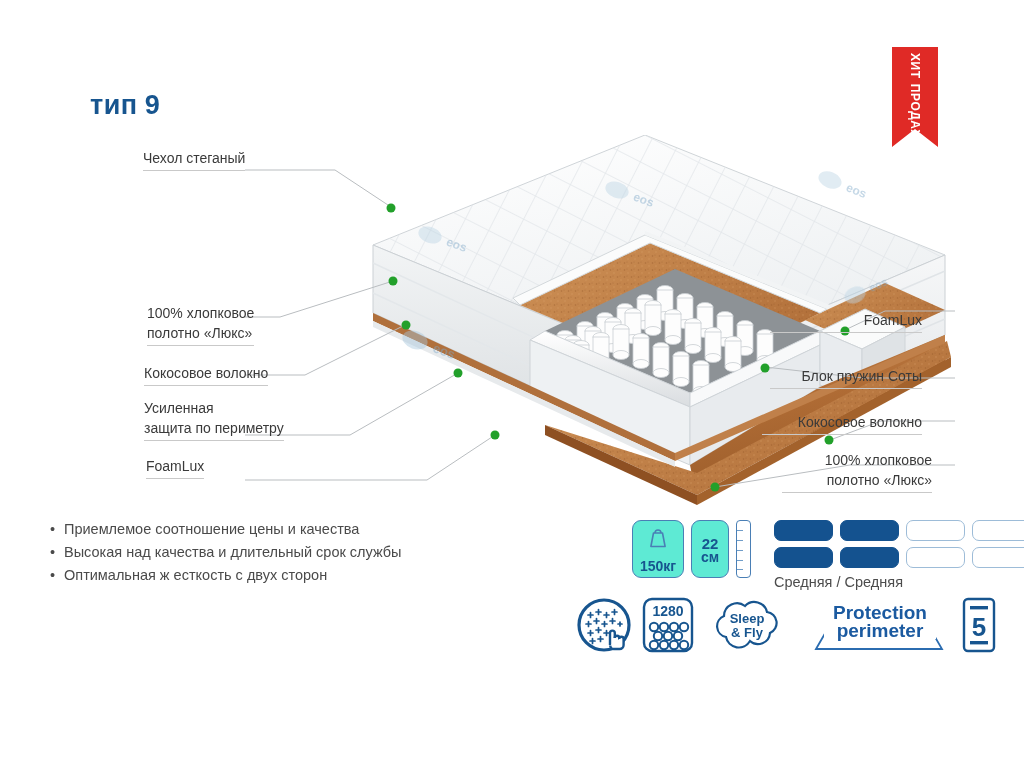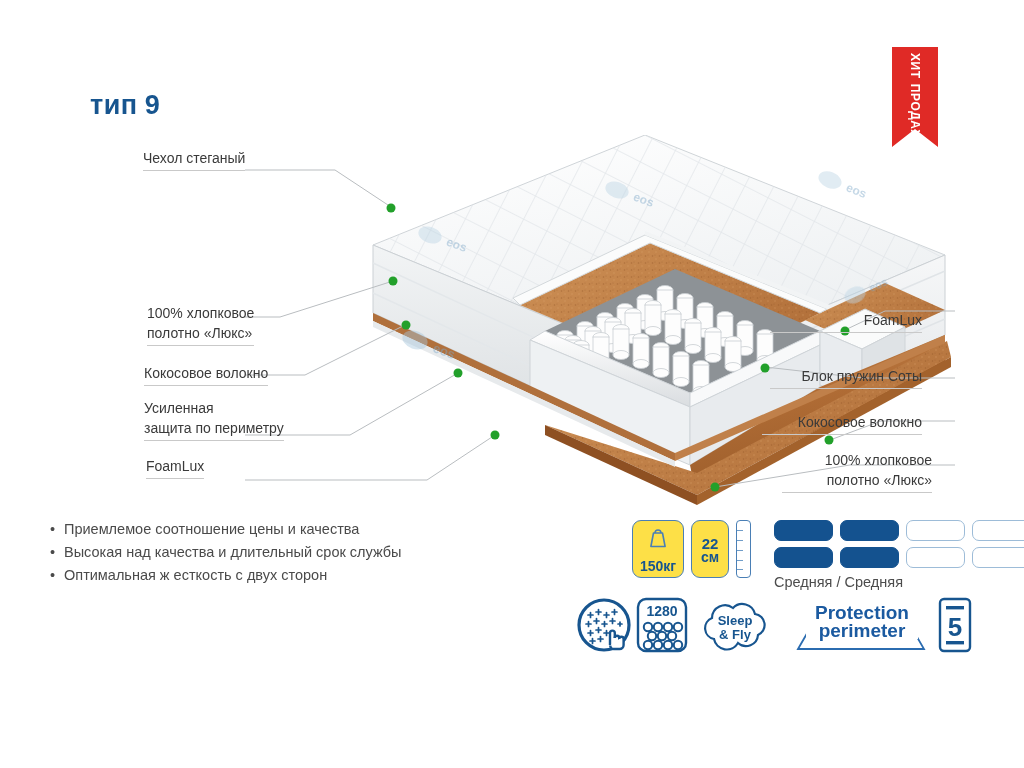--- a/index.html
+++ b/index.html
@@ -46,41 +46,41 @@
 
   
   .bullets{position:absolute;left:50px;top:521px;font-size:14.5px;color:#4a4a4a;}
   .bullets .b{display:flex;align-items:flex-start;margin-bottom:7px;white-space:nowrap;}
   .bullets .dot{width:14px;flex:none;color:#4a4a4a;}
 
   
   .specs{position:absolute;left:632px;top:520px;}
   .specrow{display:flex;align-items:flex-start;gap:7px;}
   .box{
-    border:1.6px solid #4a7fb5;border-radius:9px;background:#fde047;
+    border:1.6px solid #4a7fb5;border-radius:9px;background:#5eead4;
     display:flex;flex-direction:column;align-items:center;justify-content:center;
     color:#17558f;
   }
   .box-weight{width:50px;height:56px;}
   .box-weight .val{font-size:14px;font-weight:bold;line-height:1;margin-top:9px;}
   .box-h{width:36px;height:56px;}
   .box-h .v1{font-size:15px;font-weight:bold;line-height:15px;}
   .box-h .v2{font-size:14px;font-weight:bold;line-height:12px;}
   .ruler{width:13px;height:56px;border:1.6px solid #4a7fb5;border-radius:4px;position:relative;background:#fff;}
   .ruler i{position:absolute;left:0;width:6px;height:1.4px;background:#6f9cc8;}
 
   
   .firm{margin-left:16px;}
   .barrow{display:flex;gap:7px;margin-bottom:6px;}
   .bar{width:57px;height:19px;border-radius:7px;border:1.5px solid #9dbcd8;background:#fff;}
   .bar.on{background:#14528f;border-color:#14528f;}
   .firmtxt{font-size:14.5px;color:#4c4c4c;margin-top:3px;}
 
   
-  .badges{position:absolute;left:576px;top:597px;display:flex;align-items:flex-end;gap:4px;}
+  .badges{position:absolute;left:576px;top:597px;display:flex;align-items:flex-start;gap:10px;}
   .bdg{color:#17558f;}
   .bdg svg{display:block;}
 </style>
 </head>
 <body>
 
 <div id="root">
 
   <div class="title">
     <span>тип</span><span class="num">9</span>

